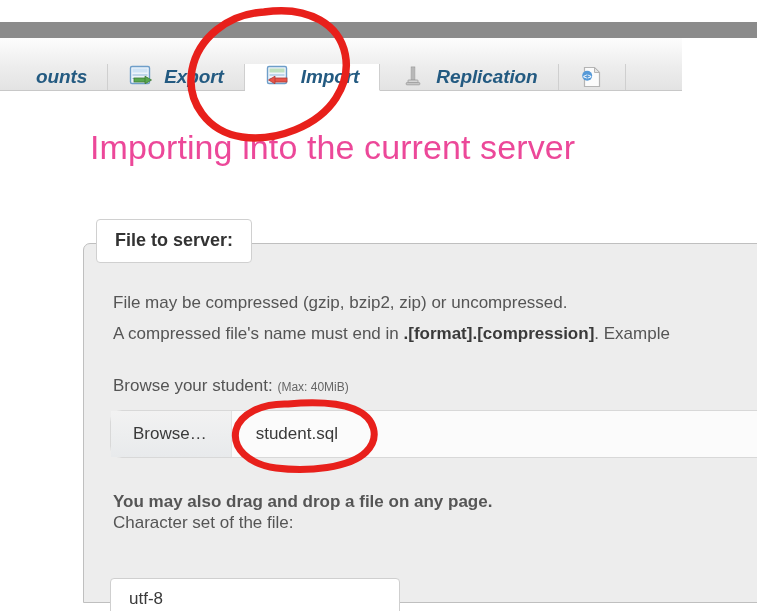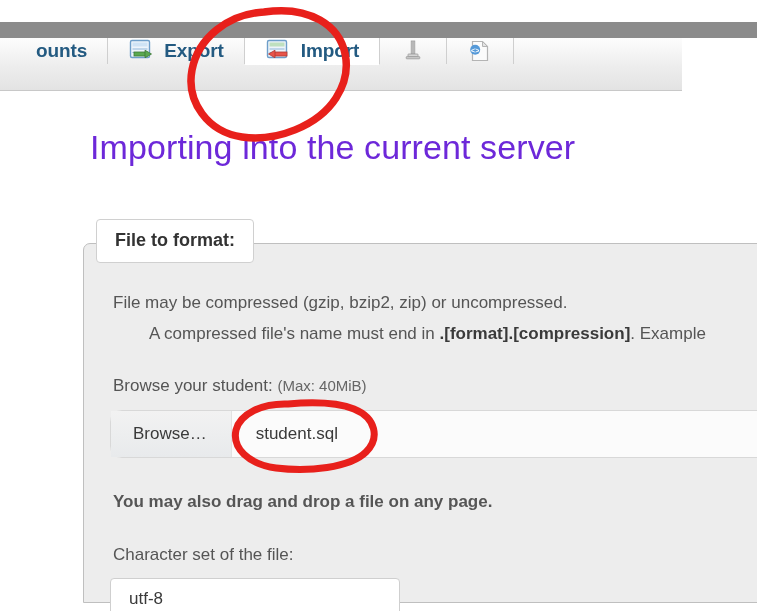--- a/index.html
+++ b/index.html
@@ -26,21 +26,22 @@
 
   
   .tabbar {
     position: absolute;
     left: 0; top: 38px;
     width: 682px; height: 53px;
     background: linear-gradient(to bottom, #fdfdfd 0%, #ededed 55%, #e3e3e3 100%);
     border-bottom: 1px solid #c8c8c8;
     box-sizing: border-box;
     display: flex;
-    align-items: flex-start;
+    align-items: flex-end;
+    font-style: italic;
   }
   .tab {
     display: flex;
     align-items: center;
     gap: 10px;
     padding: 0 20px;
     border-right: 1px solid #cfcfcf;
     box-sizing: border-box;
     position: relative;
     white-space: nowrap;
@@ -63,21 +64,21 @@
   .tab.first .tlabel { padding-left: 0; }
 
   .ticon { width: 26px; height: 26px; display:block; flex: 0 0 26px; }
 
   
   .page-title {
     position: absolute;
     left: 90px; top: 128px;
     font-size: 34px;
     font-weight: normal;
-    color: #6d28d9;
+    color: #ec4899;
     letter-spacing: 0.1px;
     white-space: nowrap;
   }
 
   
   .fieldset {
     position: absolute;
     left: 83px; top: 243px;
     width: 720px; height: 360px;
     border: 1px solid #bfbfbf;
@@ -100,25 +101,25 @@
 
   .fs-text {
     position: absolute;
     font-size: 17px;
     color: #555555;
     white-space: nowrap;
   }
   .fs-text b { color: #3a3a3a; font-weight: bold; }
 
   .line1 { left: 113px; top: 293px; text-align: right; }
-  .line2 { left: 113px; top: 324px; margin-left: 36px; }
+  .line2 { left: 113px; top: 324px; }
   .browse-label { left: 113px; top: 376px; }
-  .browse-label .small { font-size: 15px; color: #666; }
+  .browse-label .small { font-size: 12px; color: #666; }
   .dragdrop { left: 113px; top: 492px; font-weight: bold; }
-  .charset-label { left: 113px; top: 545px; }
+  .charset-label { left: 113px; top: 513px; }
 
   
   .fileinput {
     position: absolute;
     left: 110px; top: 410px;
     width: 696px; height: 48px;
     background: #fbfbfb;
     border: 1px solid #d8d8d8;
     border-radius: 12px;
     box-sizing: border-box;
@@ -206,38 +207,39 @@
     </div>
 
 
     <div class="tab">
       <svg class="ticon" viewBox="0 0 26 26">
         <rect x="11.2" y="3" width="3.6" height="13" fill="#cfcfcf" stroke="#9b9b9b" stroke-width="0.8"></rect>
         <line x1="13" y1="3.5" x2="13" y2="15.5" stroke="#8d8d8d" stroke-width="0.7"></line>
         <rect x="8" y="16" width="10" height="2.6" rx="0.6" fill="#d6d6d6" stroke="#9b9b9b" stroke-width="0.8"></rect>
         <rect x="6.2" y="18.6" width="13.6" height="2.2" rx="0.6" fill="#c9c9c9" stroke="#9b9b9b" stroke-width="0.8"></rect>
       </svg>
+      <span class="tlabel">Replication</span>
     </div>
 
     <div class="tab">
       <svg class="ticon" viewBox="0 0 26 26">
         <path d="M5.5 3.5 h10 l5 5 v14 h-15 Z" fill="#fbfbfb" stroke="#b4b4b4" stroke-width="1.2"></path>
         <path d="M15.5 3.5 v5 h5 Z" fill="#e4e4e4" stroke="#b4b4b4" stroke-width="1"></path>
         <circle cx="8.2" cy="11.8" r="5" fill="#5599d8"></circle>
         <text x="8.2" y="14.6" font-size="7" font-family="'Liberation Sans',sans-serif" fill="#ffffff" text-anchor="middle" font-weight="bold">&lt;&gt;</text>
       </svg>
 
     </div>
 
   </div>
 
   <div class="page-title">Importing into the current server</div>
 
   <div class="fieldset"></div>
-  <div class="legend">File to format:</div>
+  <div class="legend">File to server:</div>
 
   <div class="fs-text line1">File may be compressed (gzip, bzip2, zip) or uncompressed.</div>
 
   <div class="fs-text line2"><span>A compressed file's name must end in </span><b>.[format].[compression]</b><span>. Example</span></div>
 
   <div class="fs-text browse-label"><span>Browse your student:</span> <span class="small">(Max: 40MiB)</span></div>
 
   <div class="fileinput">
     <div class="browse-btn">Browse…</div>
     <div class="filename">student.sql</div>

